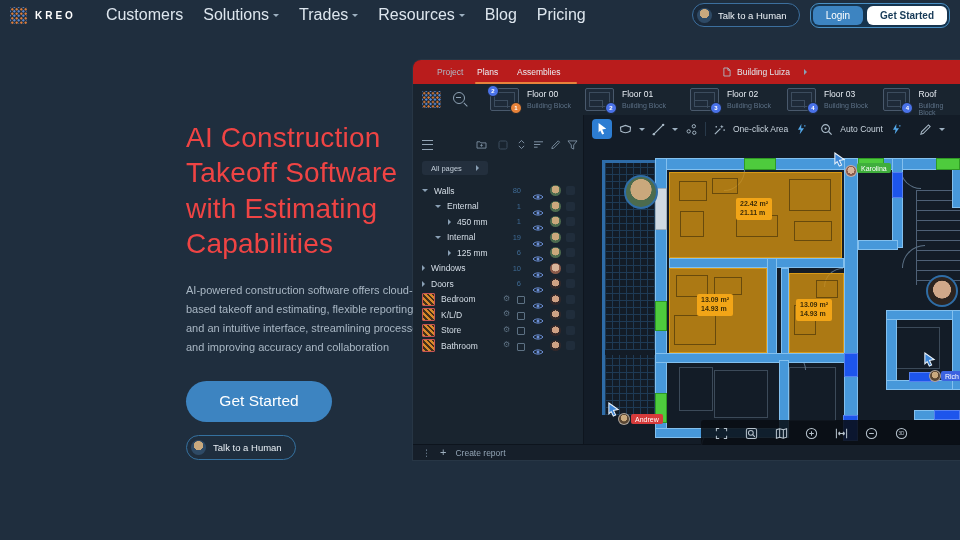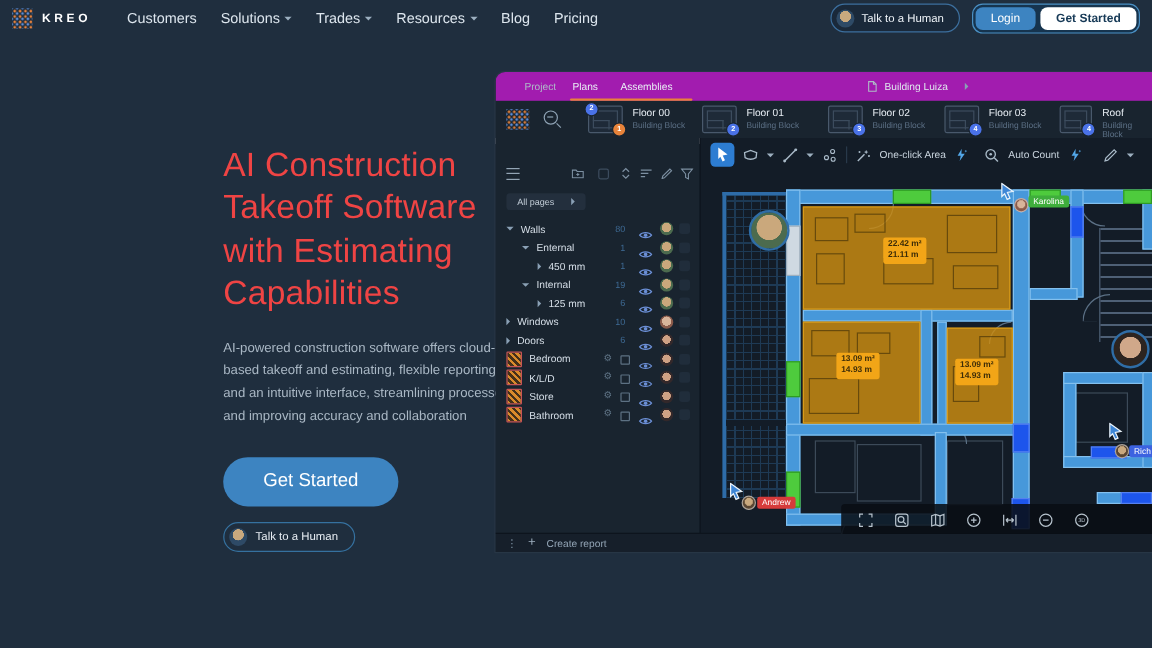--- a/index.html
+++ b/index.html
@@ -7,42 +7,42 @@
   body{width:960px;height:540px;position:relative;overflow:hidden;background:#1f2e3e;
        font-family:"Liberation Sans",sans-serif;color:#e6edf3}
   
   .topnav{position:absolute;top:0;left:0;right:0;height:30px;display:flex;align-items:center;padding:0 10px}
   .logo{display:flex;align-items:center;gap:8px;margin-right:30px}
   .logo-dots{width:17px;height:17px;
     background-image:radial-gradient(circle,#e8823c 1px,transparent 1.3px),radial-gradient(circle,#5b8dd9 1px,transparent 1.3px);
     background-size:4.5px 4.5px,4.5px 4.5px;background-position:0 0,2px 2px}
   .logo-text{font-size:10px;font-weight:bold;letter-spacing:3px;color:#fff}
   .nav-items{display:flex;align-items:center;gap:20px}
-  .nav-item{display:flex;align-items:center;gap:4px;font-size:12px;color:#dde6ee;cursor:pointer}
+  .nav-item{display:flex;align-items:center;gap:4px;font-size:16px;color:#dde6ee;cursor:pointer}
   .cv{width:0;height:0;border-left:3px solid transparent;border-right:3px solid transparent;border-top:3.5px solid #9db0c0}
   .cvr{width:0;height:0;border-top:3px solid transparent;border-bottom:3px solid transparent;border-left:3.5px solid #8aa0b5}
   .nav-right{margin-left:auto;display:flex;align-items:center;gap:10px}
   .talk-pill{display:flex;align-items:center;gap:6px;border:1px solid #3c6f9e;border-radius:13px;height:22px;
     padding:0 12px 0 4px;font-size:9.5px;color:#eef3f8;background:rgba(20,35,52,.4);cursor:pointer}
   .talk-ava{width:15px;height:15px;border-radius:50%;background:radial-gradient(circle at 50% 38%,#c9a97e 38%,#2e4a66 40%)}
   .auth-group{display:flex;gap:4px;border:1.5px solid #4a90c4;border-radius:9px;padding:2px;background:#16344e}
   .btn-login{background:#3d84c1;color:#fff;font-size:10px;padding:4px 13px;border-radius:6px;cursor:pointer}
   .btn-gs{background:#fff;color:#173a57;font-size:10px;font-weight:bold;padding:4px 13px;border-radius:6px;cursor:pointer}
   
   .hero{position:absolute;left:186px;top:120px;width:254px}
   .hero h1{margin:0;font-size:28px;line-height:1.26;font-weight:400;color:#ef4444;letter-spacing:.2px}
   .hero p{margin:20px 0 0;font-size:11px;line-height:1.72;color:#a9b7c4;width:242px}
   .cta{margin-top:24px;width:146px;height:41px;border-radius:22px;background:#3d84c1;color:#fff;font-size:15.5px;
     display:flex;align-items:center;justify-content:center;cursor:pointer}
   .talk2{margin-top:13px;display:inline-flex;align-items:center;gap:7px;border:1px solid #35719f;border-radius:13px;
     height:23px;padding:0 13px 0 4px;font-size:9.5px;color:#e8eef4;cursor:pointer}
   
   .app{position:absolute;left:413px;top:60px;width:547px;height:400px;background:#19242f;
     border-top-left-radius:8px;overflow:hidden;box-shadow:0 0 0 1px rgba(255,255,255,.04)}
-  .tabs{position:relative;height:24px;background:#a21caf}
+  .tabs{position:relative;height:24px;background:#b91c1c}
   .tab{position:absolute;top:0;height:24px;display:flex;align-items:center;font-size:8.5px;color:#aebbc8;cursor:pointer}
   .tab.on{color:#e9eff5}
   .tab-underline{position:absolute;left:62px;bottom:0;width:102px;height:2px;background:#e8823c;border-radius:1px}
   .crumb{position:absolute;left:310px;top:0;height:24px;display:flex;align-items:center;gap:6px;font-size:8.5px;color:#dfe7ee;cursor:pointer}
   .floors{position:relative;height:31px;border-bottom:5px solid #e5e5e5}
   .gridicon{position:absolute;left:9px;top:7px;width:19px;height:17px;
     background-image:radial-gradient(circle,#d2793a 1px,transparent 1.3px),radial-gradient(circle,#5b8dd9 1px,transparent 1.3px);
     background-size:4.4px 4.4px,4.4px 4.4px;background-position:0 0,2px 2px;cursor:pointer}
   .searchicon{position:absolute;left:40px;top:8px;width:10px;height:10px;border:1.3px solid #8ea2b4;border-radius:50%;cursor:pointer}
   .searchicon::before{content:"";position:absolute;left:2px;top:3.8px;width:4.5px;height:1.2px;background:#8ea2b4}

